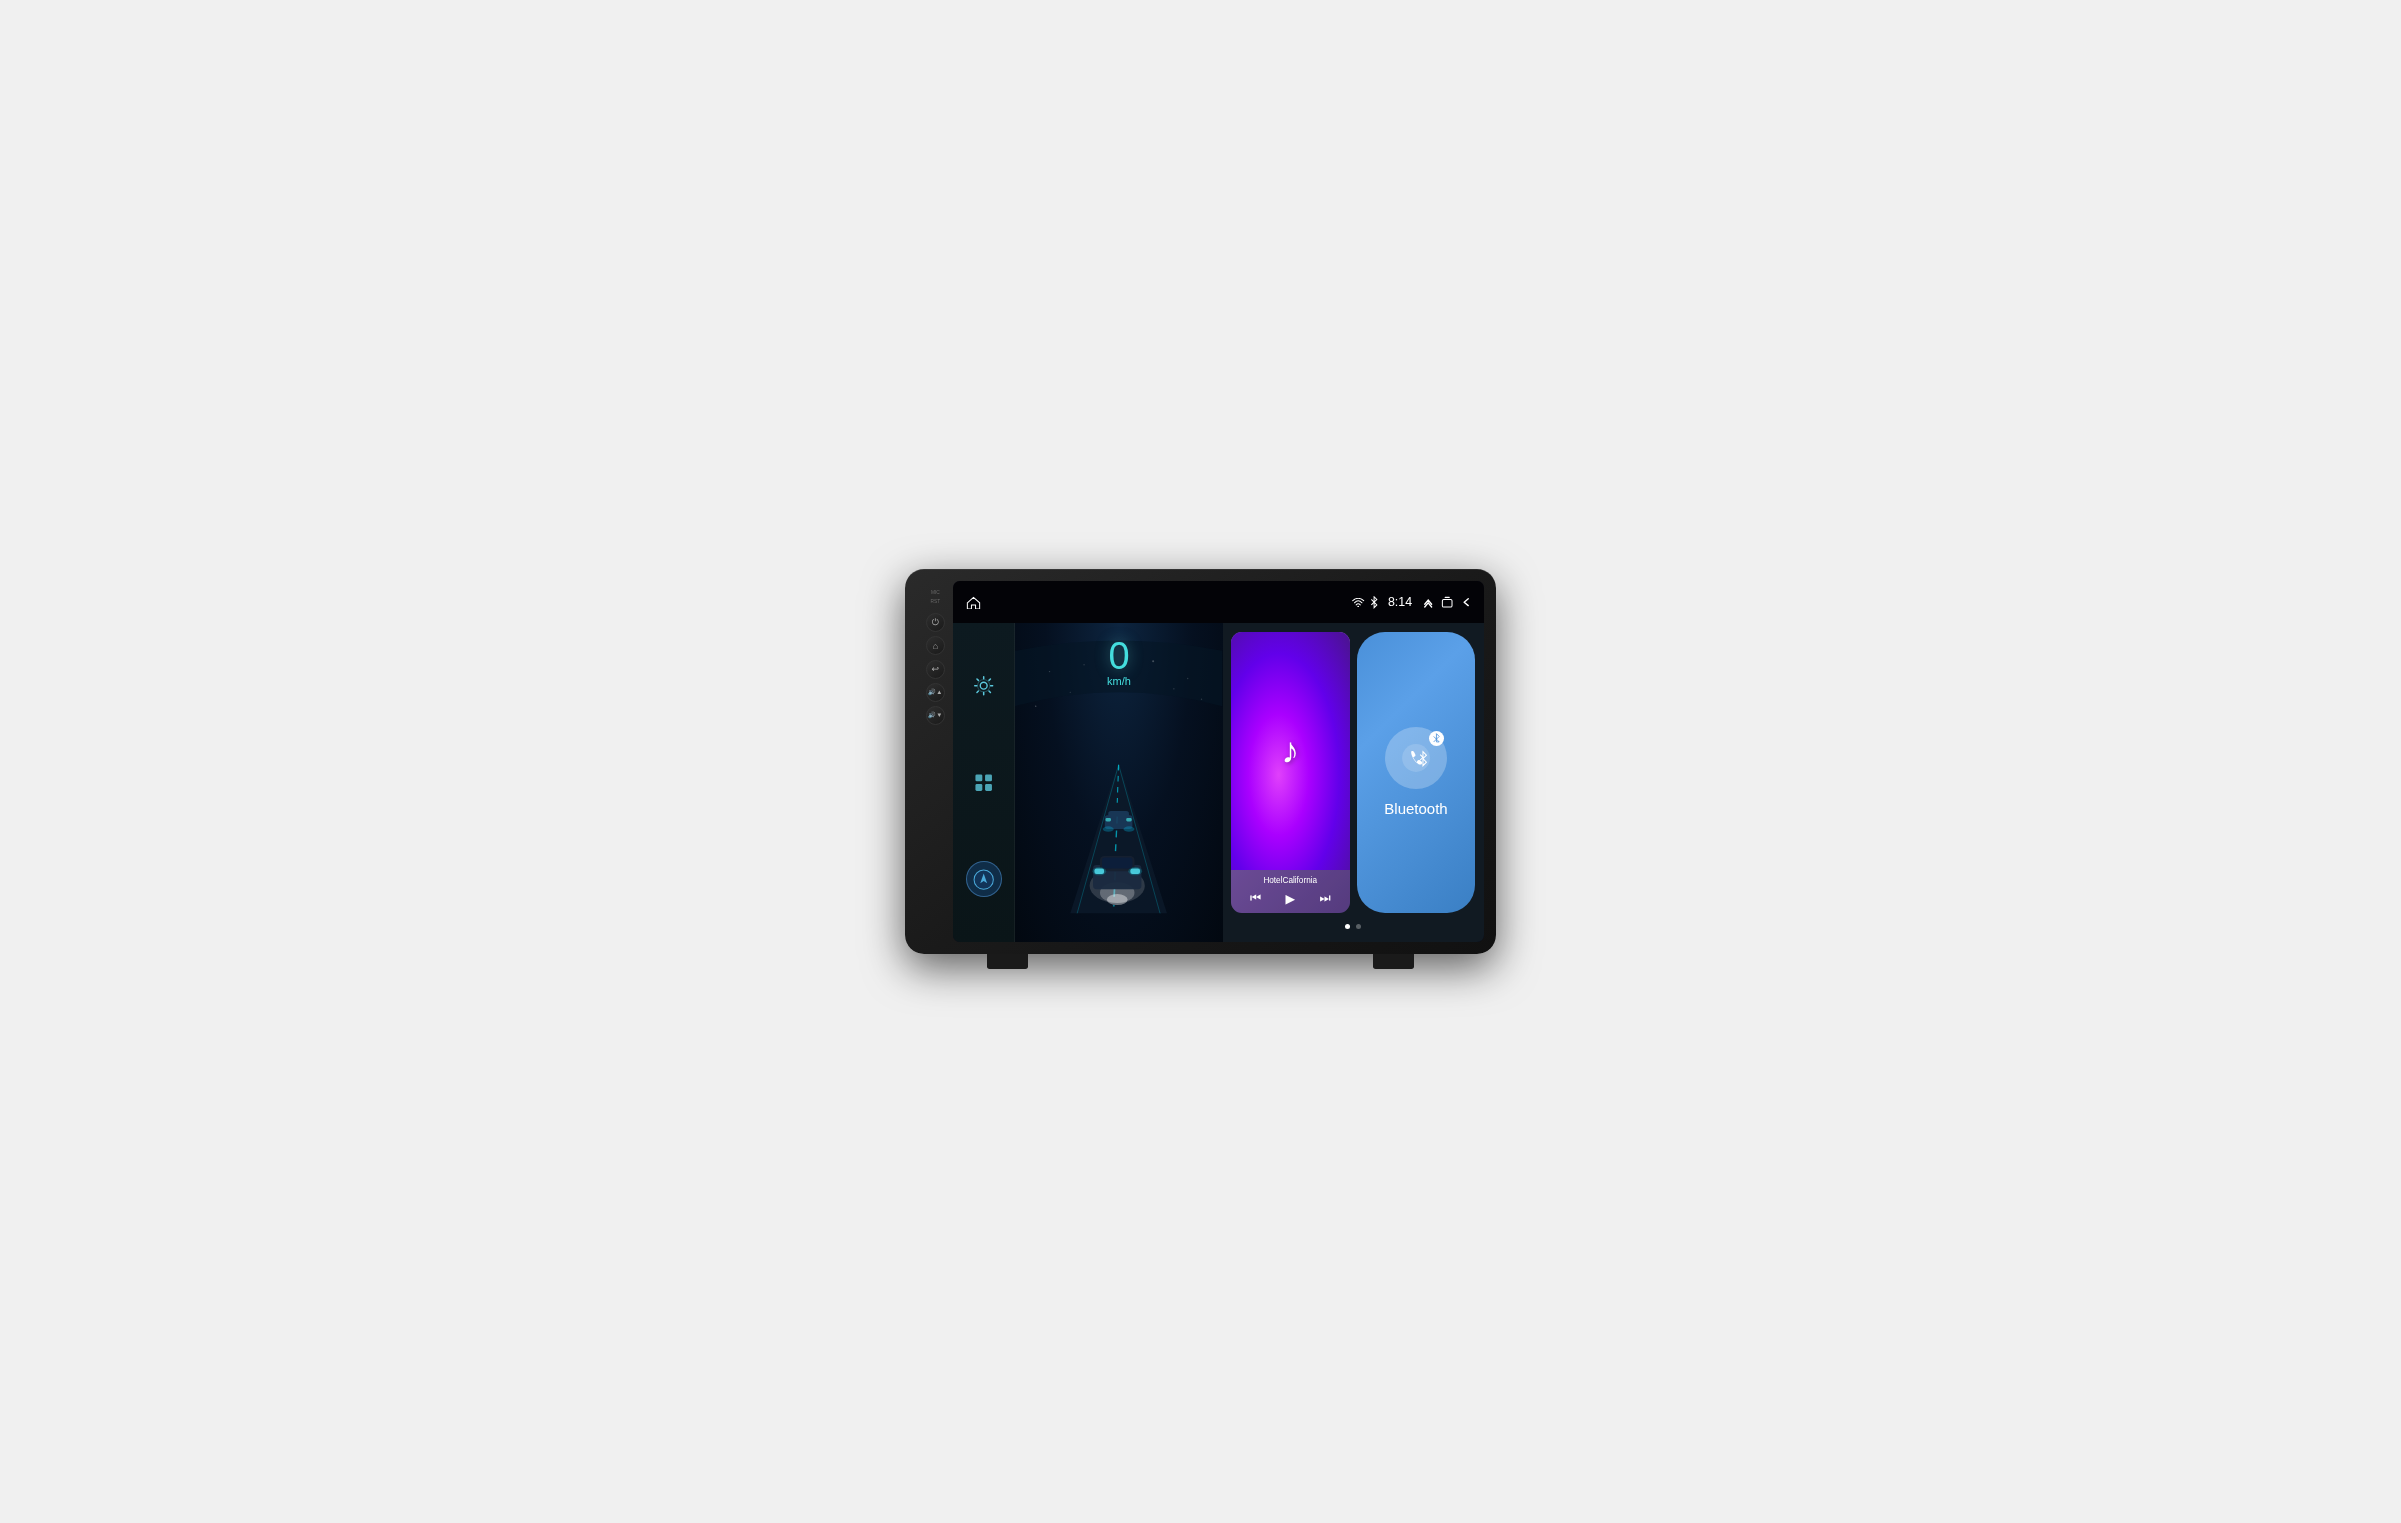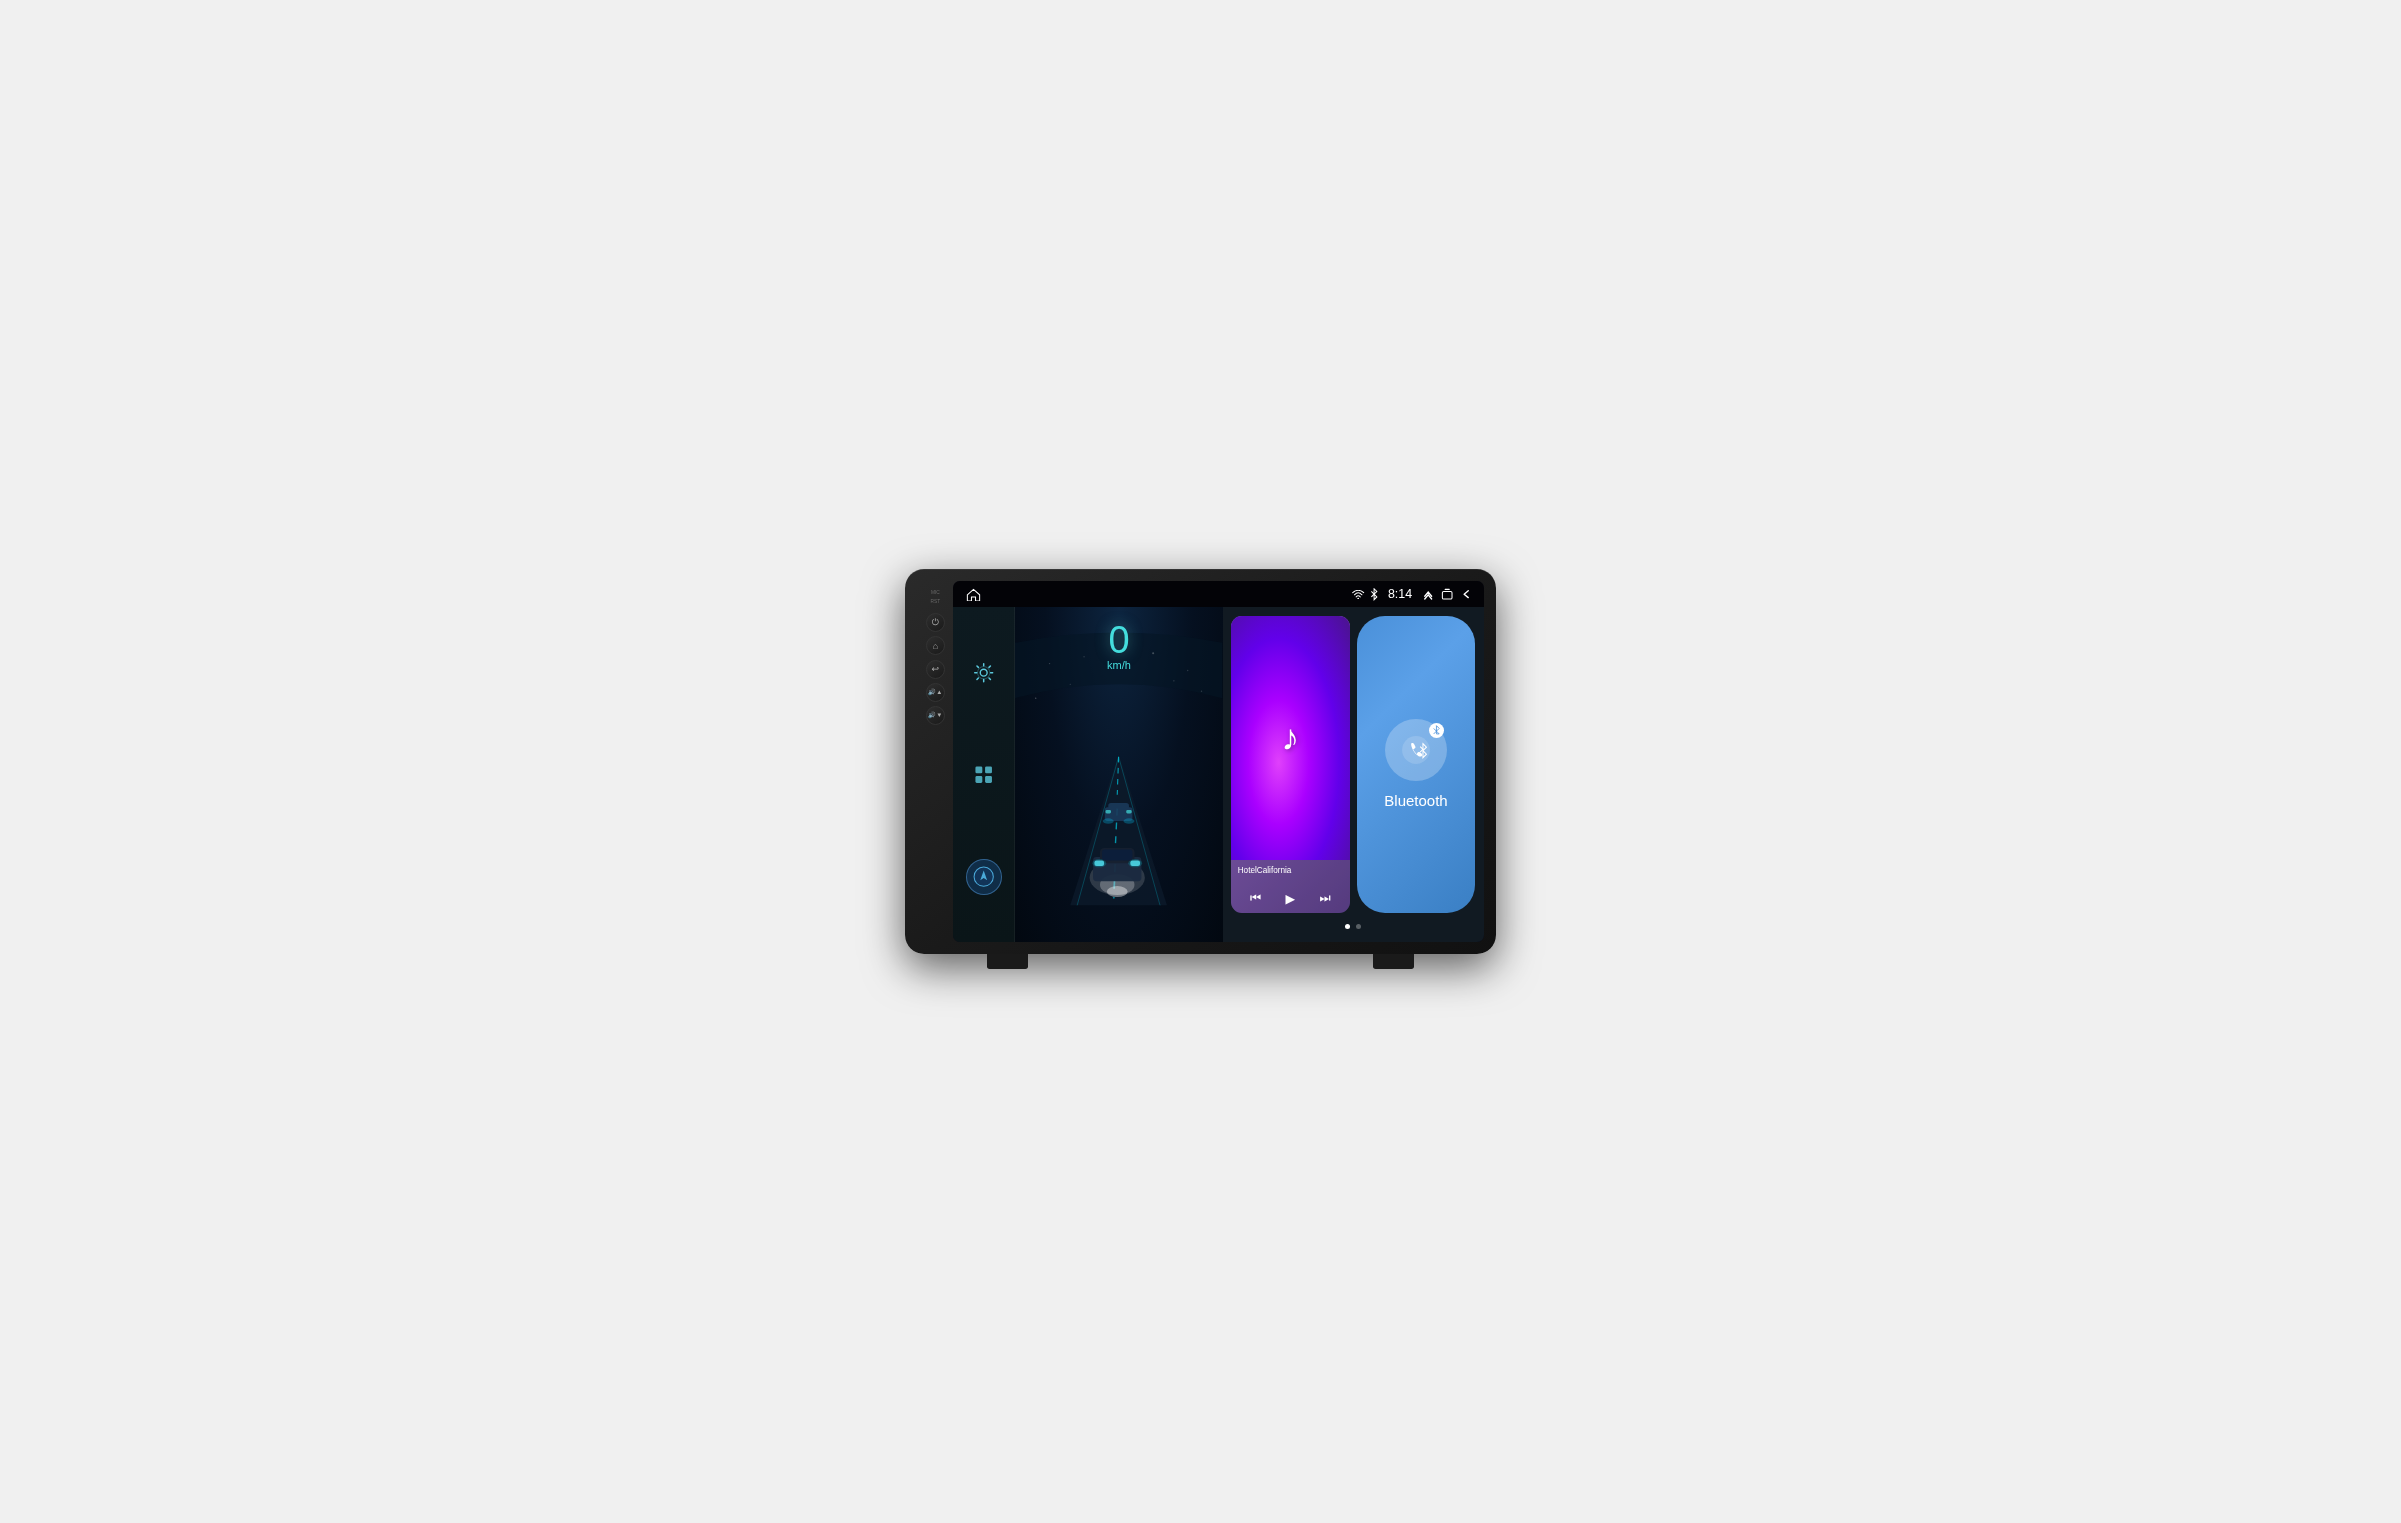--- a/index.html
+++ b/index.html
@@ -79,21 +79,21 @@
       background: #0a0a1a;
       border-radius: 6.9px;
       overflow: hidden;
       display: flex;
       flex-direction: column;
       position: relative;
     }
 
     
     .status-bar {
-      height: 26px;
+      height: 42px;
       background: rgba(0,0,0,0.7);
       display: flex;
       align-items: center;
       justify-content: space-between;
       padding: 0 11px;
       flex-shrink: 0;
     }
 
     .status-bar-left {
       display: flex;
@@ -274,21 +274,22 @@
 
     .music-card-info {
       background: rgba(0,0,0,0.2);
       padding: 5.5px 6.9px;
       color: white;
     }
 
     .song-title {
       font-size: 8.2px;
       font-weight: 500;
-      margin-bottom: 15px;
+      text-align: center;
+      margin-bottom: 5px;
     }
 
     .music-controls {
       display: flex;
       justify-content: space-around;
       align-items: center;
     }
 
     .ctrl-btn {
       background: none;

